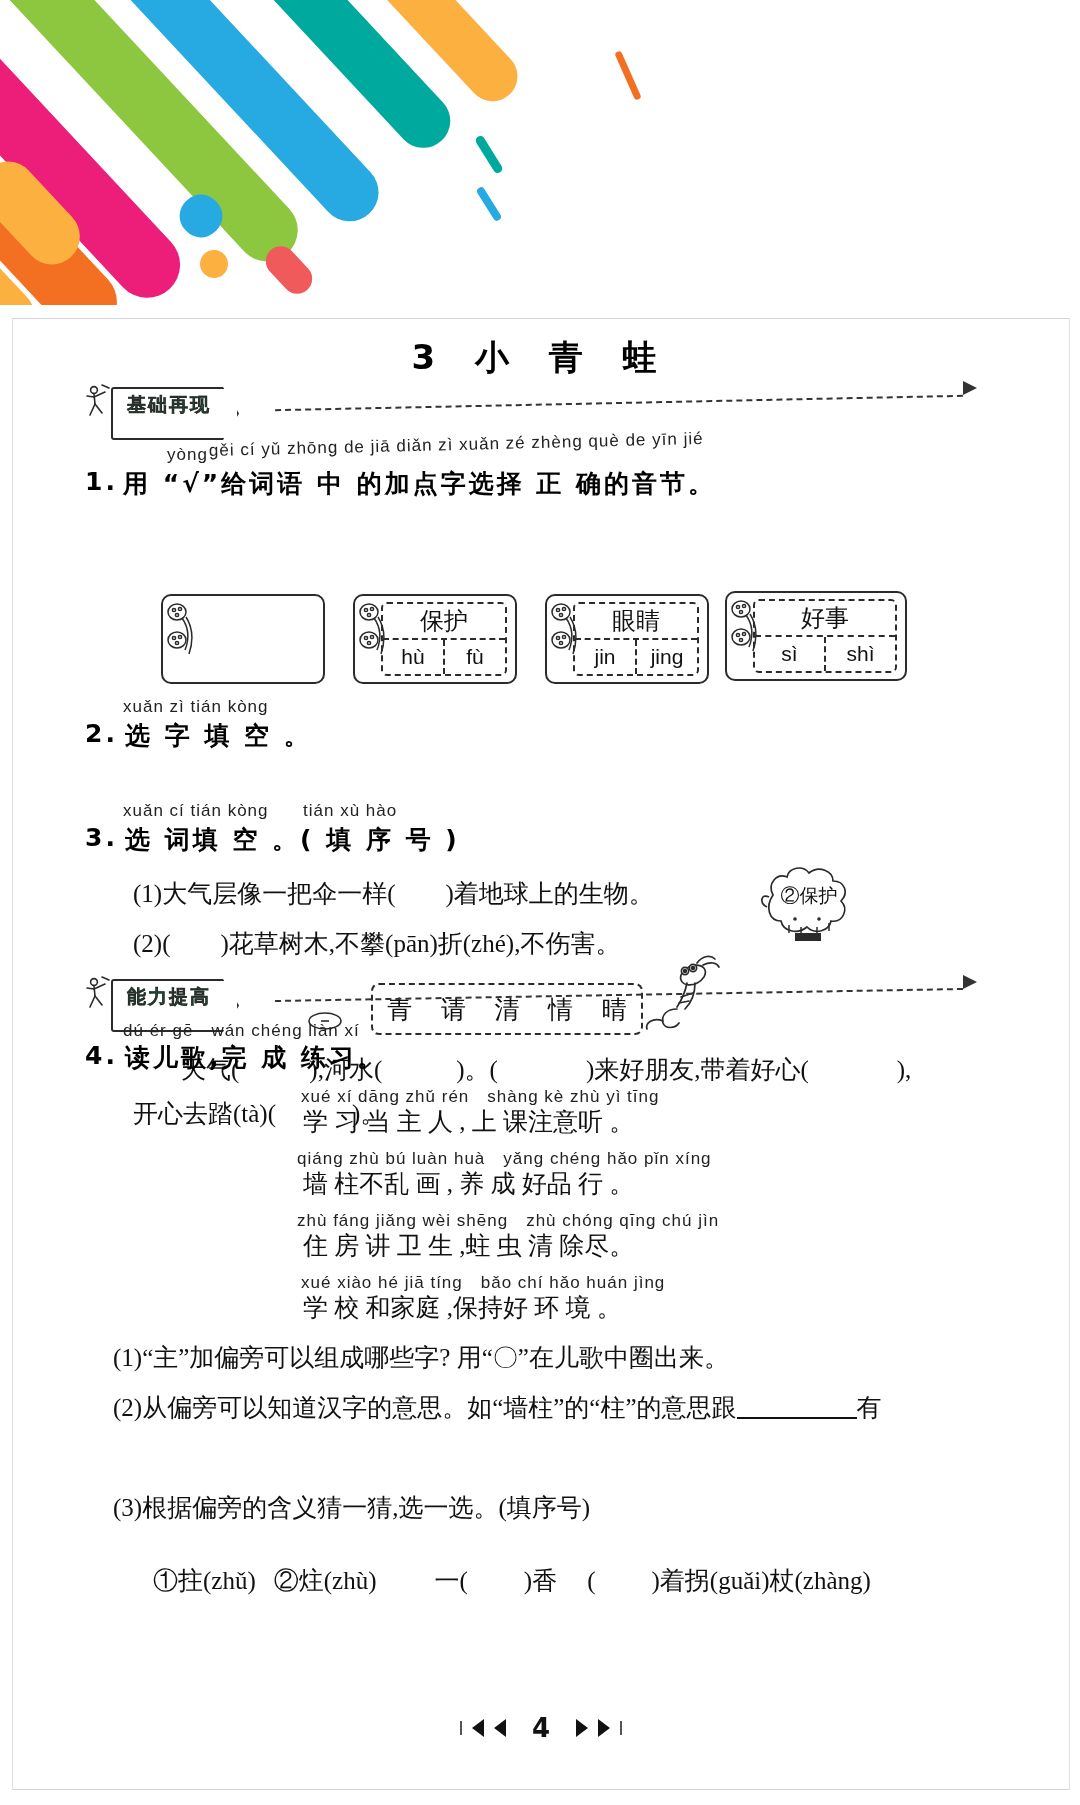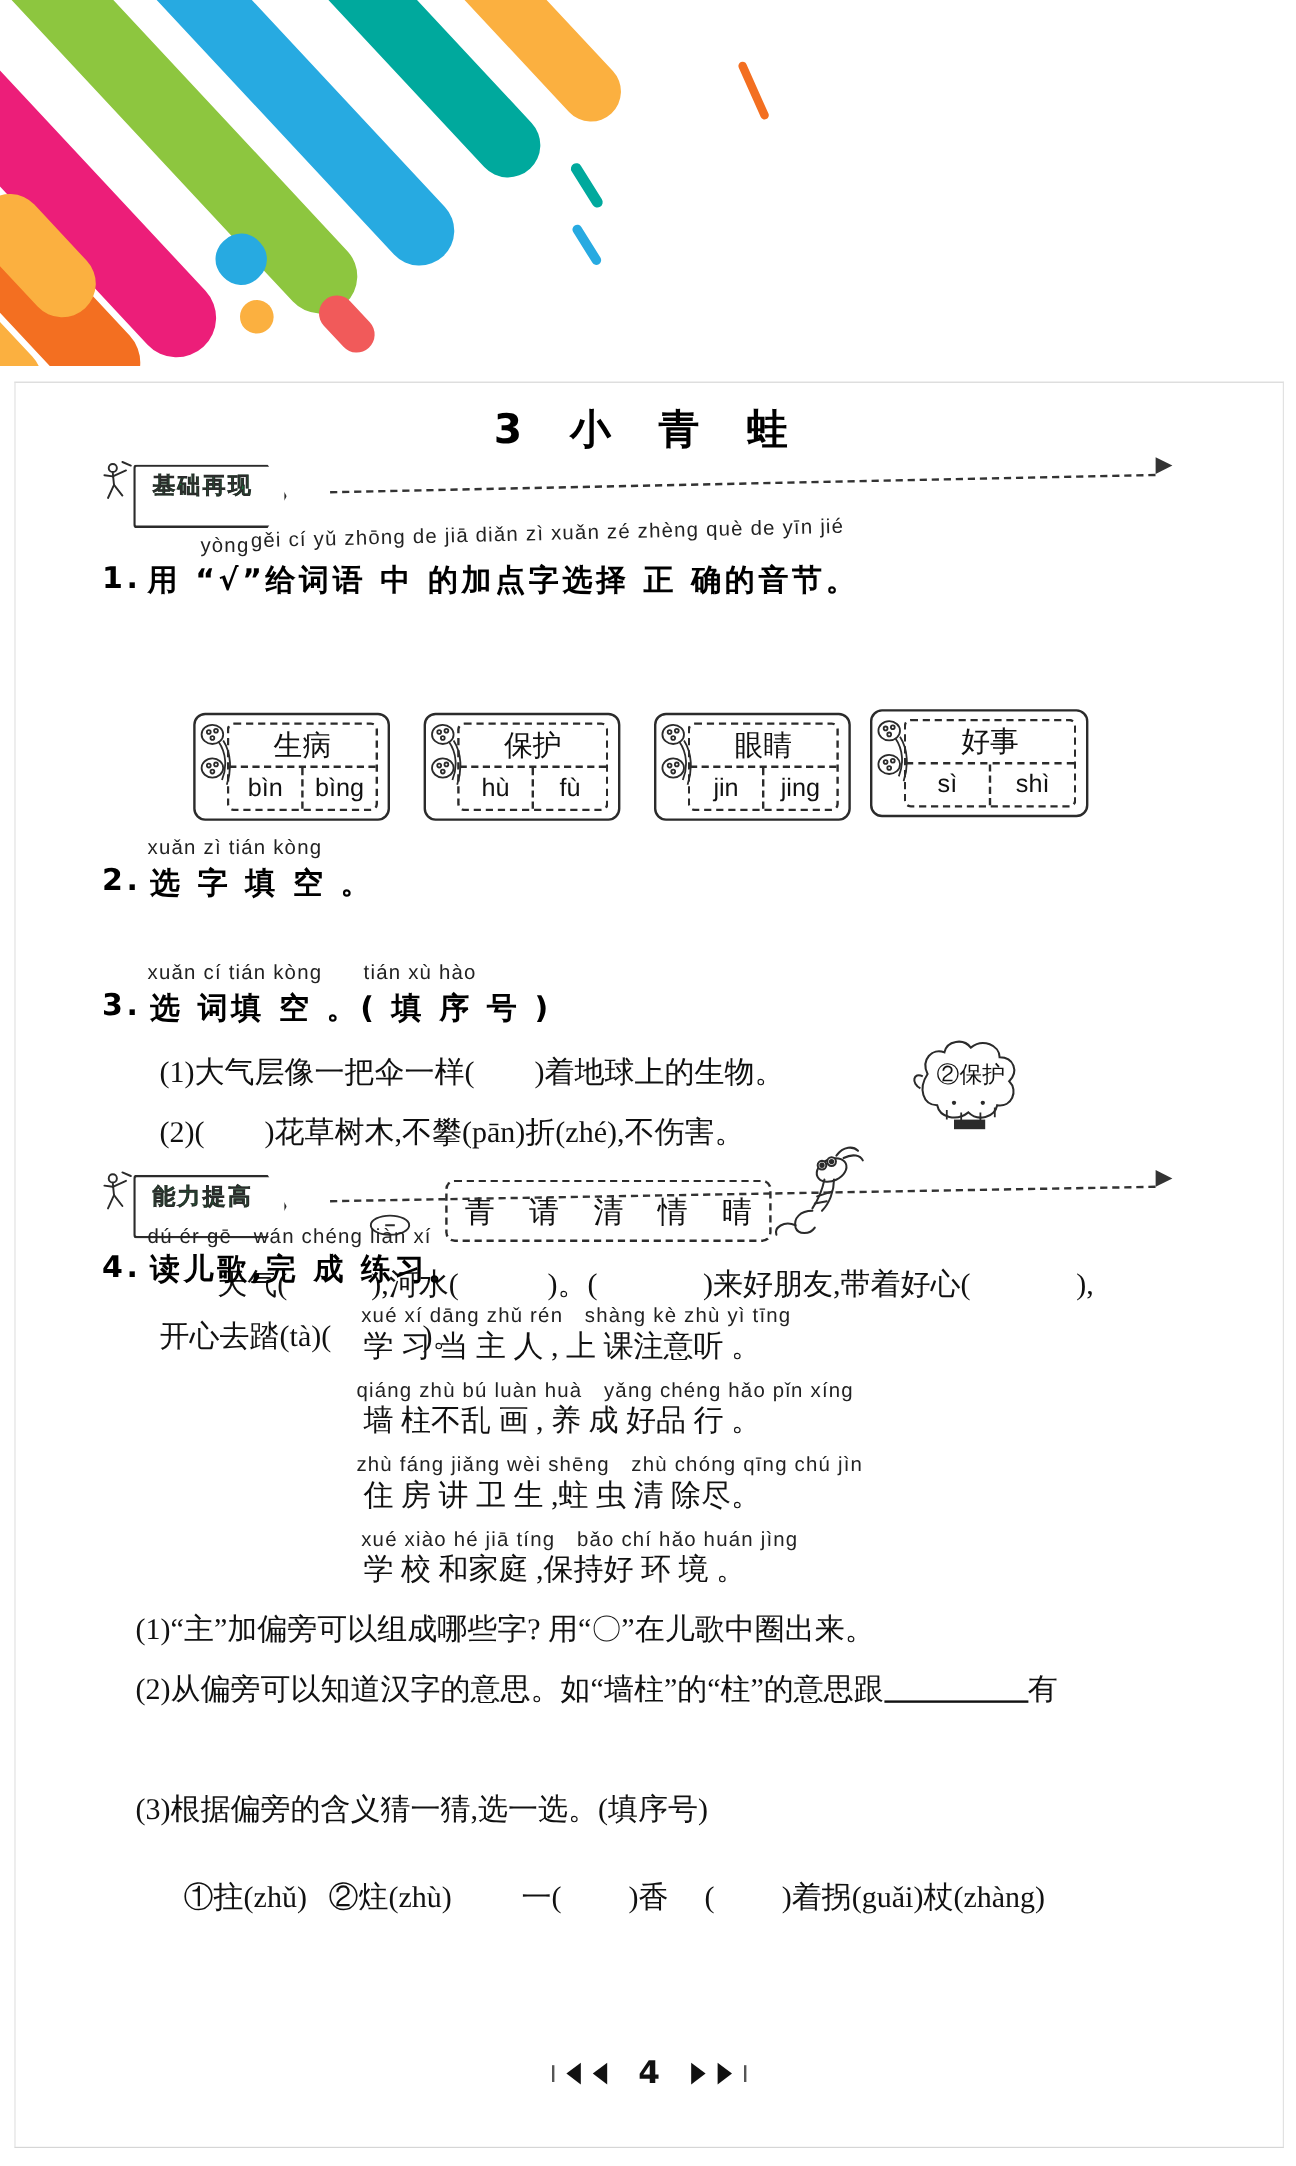--- a/index.html
+++ b/index.html
@@ -186,27 +186,20 @@
           <circle cx="15" cy="9" r="1.6"></circle>
           <circle cx="12" cy="15" r="1.6"></circle>
         <ellipse cx="12" cy="40" rx="9" ry="8"></ellipse>
         <circle cx="9" cy="38" r="1.6"></circle>
           <circle cx="15" cy="37" r="1.6"></circle>
           <circle cx="12" cy="43" r="1.6"></circle>
         <path d="M17 18 C24 28 24 40 20 50"></path>
         <path d="M21 17 C28 28 28 42 24 54"></path>
       </g>
     </svg>
-    <div class="inner">
-      <div class="word">生病</div>
-      <div class="opts">
-        <div class="opt">bìn</div>
-        <div class="opt">bìng</div>
-      </div>
-    </div>
   </div>
 
   <div class="choicebox" style="left:340px;top:275px;">
     <svg class="clip" viewBox="0 0 30 78">
       <g stroke="#2b2b2b" stroke-width="1.5" fill="none">
         <ellipse cx="12" cy="12" rx="9" ry="8"></ellipse>
         <circle cx="9" cy="10" r="1.6"></circle>
           <circle cx="15" cy="9" r="1.6"></circle>
           <circle cx="12" cy="15" r="1.6"></circle>
         <ellipse cx="12" cy="40" rx="9" ry="8"></ellipse>

